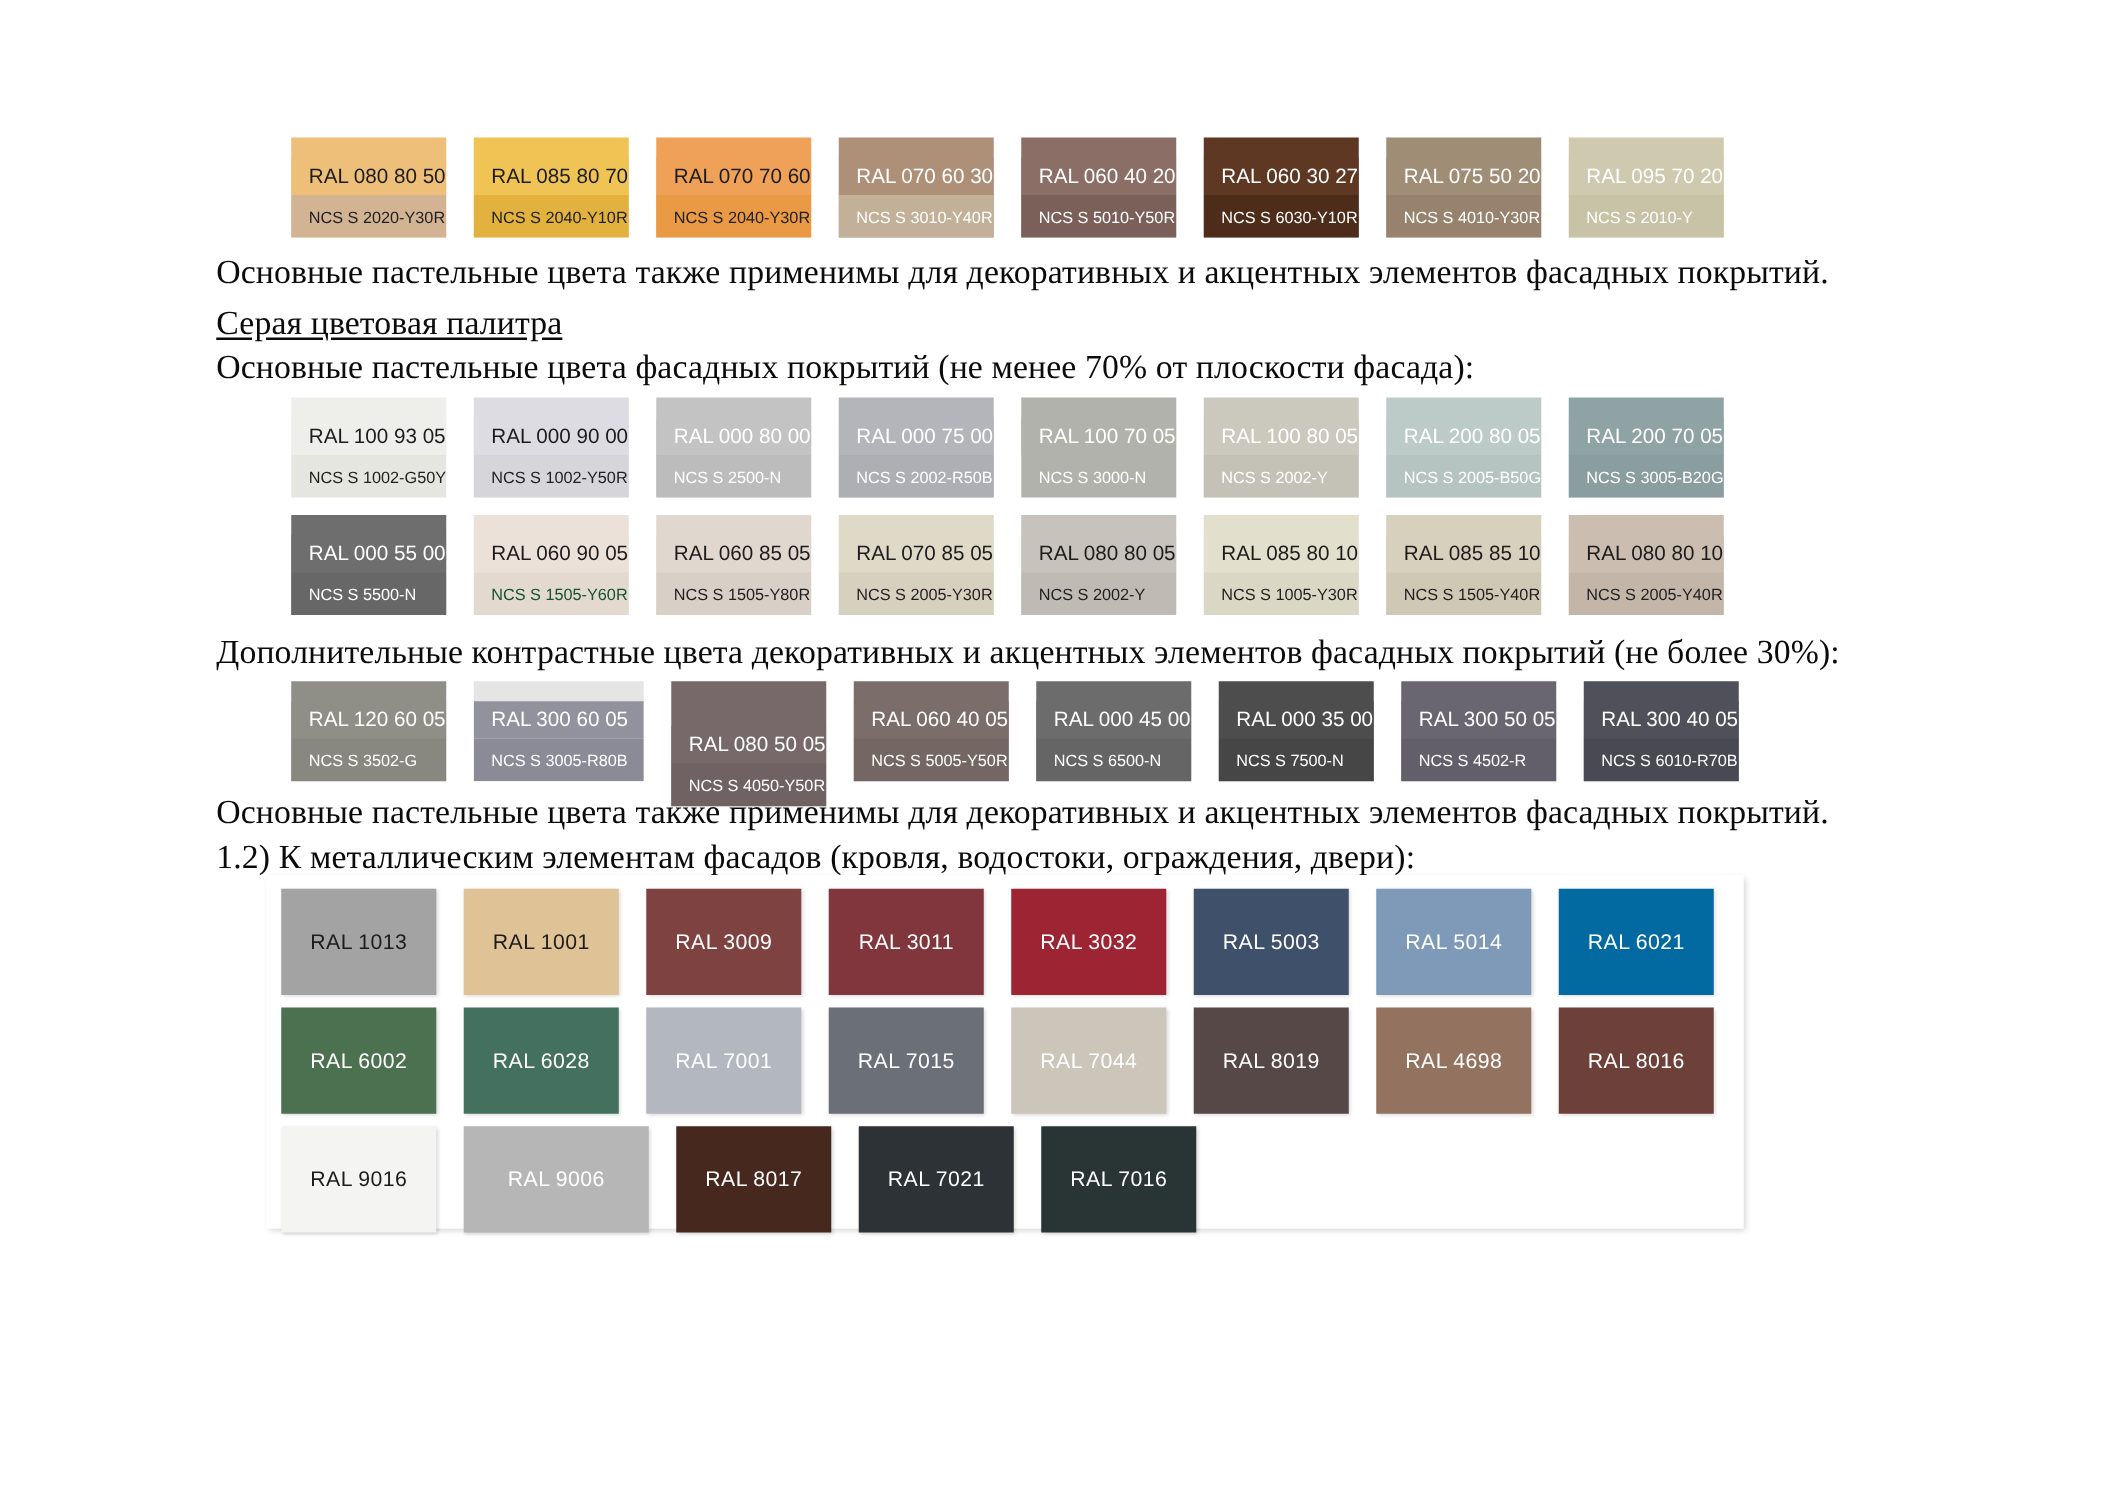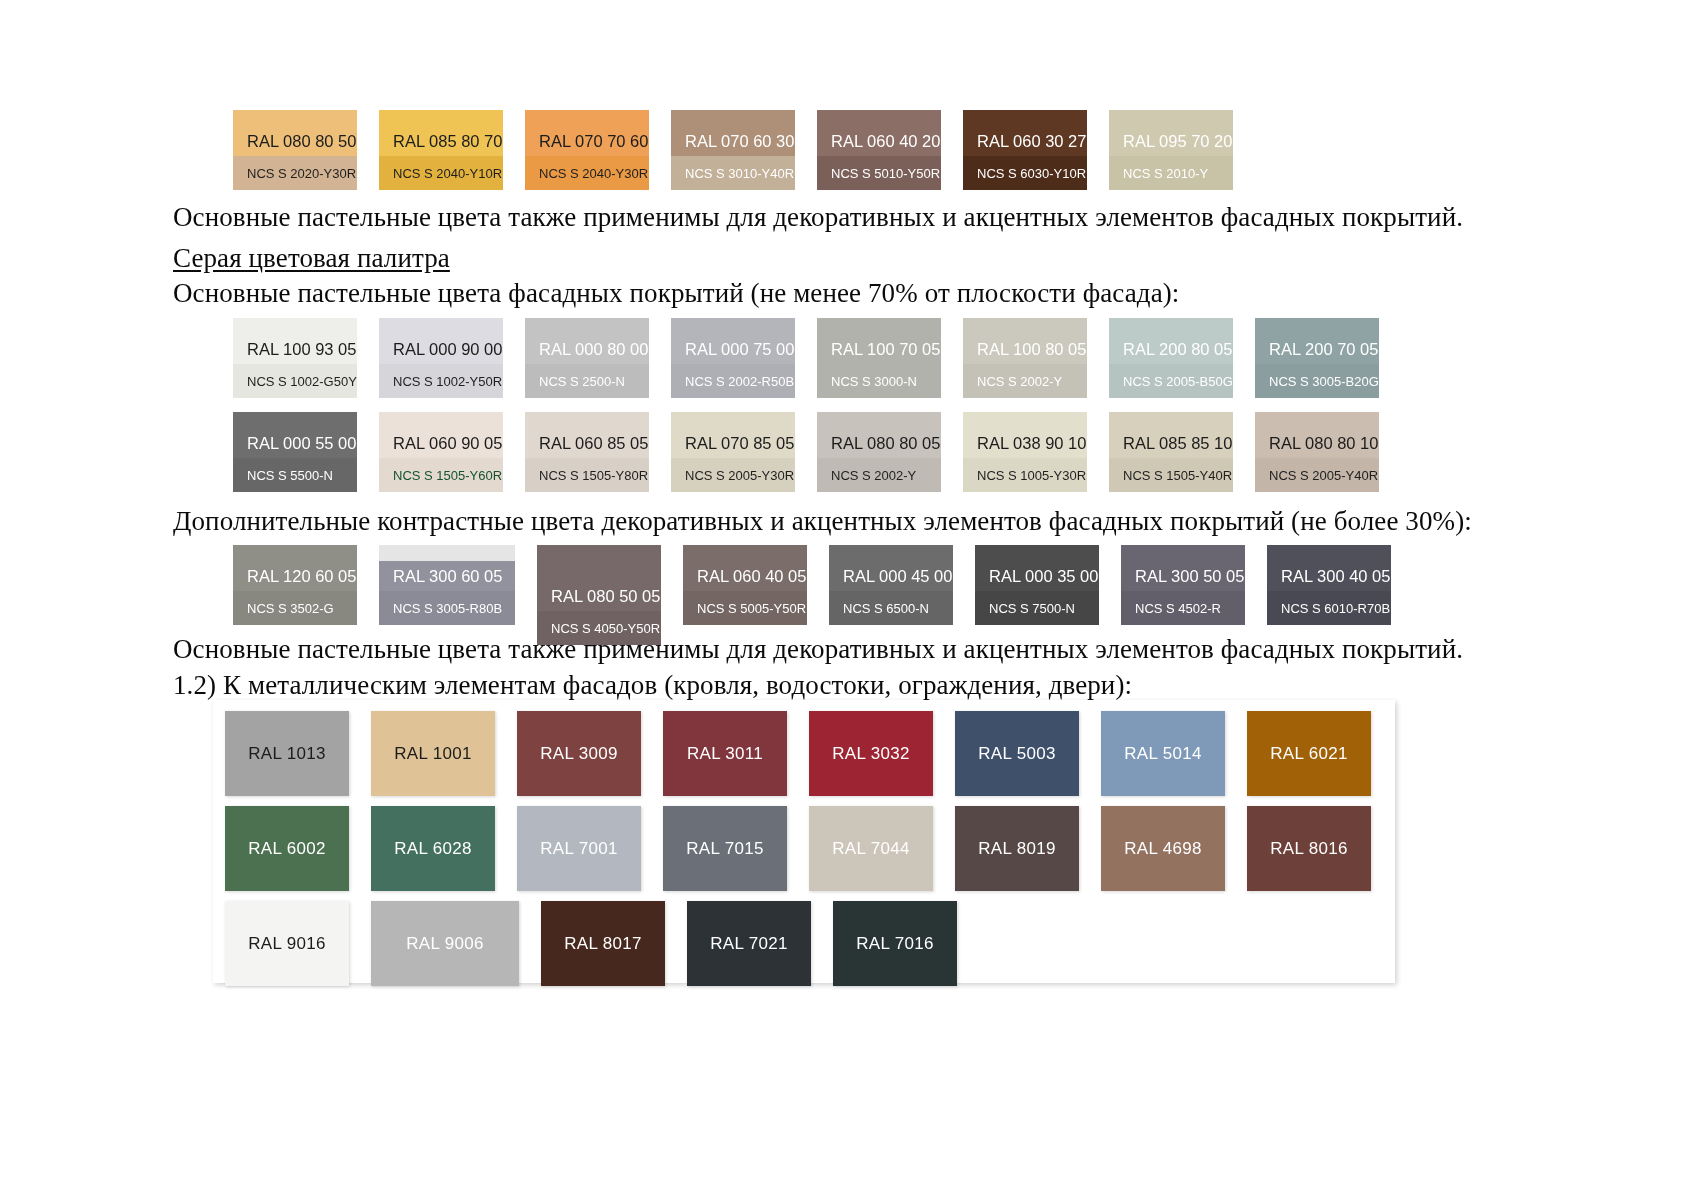--- a/index.html
+++ b/index.html
@@ -140,20 +140,28 @@
         </div>
       </div>
       <div class="swatch" style="width: 124px; height: 80px; background: rgb(94, 56, 34); margin-right: 22px;">
         <div class="band" style="background: rgb(94, 56, 34);">
           <span class="ral" style="color: rgb(255, 255, 255);">RAL 060 30 27</span>
         </div>
         <div class="band" style="background: rgb(77, 44, 25); height: 34px;">
           <span class="ncs" style="color: rgb(255, 255, 255);">NCS S 6030-Y10R</span>
         </div>
       </div>
+      <div class="swatch" style="width: 124px; height: 80px; background: rgb(160, 141, 118); margin-right: 22px;">
+        <div class="band" style="background: rgb(160, 141, 118);">
+          <span class="ral" style="color: rgb(255, 255, 255);">RAL 075 50 20</span>
+        </div>
+        <div class="band" style="background: rgb(151, 131, 109); height: 34px;">
+          <span class="ncs" style="color: rgb(255, 255, 255);">NCS S 4010-Y30R</span>
+        </div>
+      </div>
       <div class="swatch" style="width: 124px; height: 80px; background: rgb(207, 201, 176); margin-right: 0px;">
         <div class="band" style="background: rgb(207, 201, 176);">
           <span class="ral" style="color: rgb(255, 255, 255);">RAL 095 70 20</span>
         </div>
         <div class="band" style="background: rgb(200, 194, 167); height: 34px;">
           <span class="ncs" style="color: rgb(255, 255, 255);">NCS S 2010-Y</span>
         </div>
       </div>
     </div>
 
@@ -266,21 +274,21 @@
       <div class="swatch" style="width: 124px; height: 80px; background: rgb(199, 194, 188); margin-right: 22px;">
         <div class="band" style="background: rgb(199, 194, 188);">
           <span class="ral" style="color: rgb(28, 28, 28);">RAL 080 80 05</span>
         </div>
         <div class="band" style="background: rgb(191, 186, 180); height: 34px;">
           <span class="ncs" style="color: rgb(31, 31, 31);">NCS S 2002-Y</span>
         </div>
       </div>
       <div class="swatch" style="width: 124px; height: 80px; background: rgb(227, 223, 205); margin-right: 22px;">
         <div class="band" style="background: rgb(227, 223, 205);">
-          <span class="ral" style="color: rgb(28, 28, 28);">RAL 038 90 10</span>
+          <span class="ral" style="color: rgb(28, 28, 28);">RAL 085 80 10</span>
         </div>
         <div class="band" style="background: rgb(219, 215, 197); height: 34px;">
           <span class="ncs" style="color: rgb(31, 31, 31);">NCS S 1005-Y30R</span>
         </div>
       </div>
       <div class="swatch" style="width: 124px; height: 80px; background: rgb(214, 208, 188); margin-right: 22px;">
         <div class="band" style="background: rgb(214, 208, 188);">
           <span class="ral" style="color: rgb(28, 28, 28);">RAL 085 85 10</span>
         </div>
         <div class="band" style="background: rgb(206, 200, 180); height: 34px;">
@@ -386,21 +394,21 @@
         </div>
         <div class="mswatch" style="width: 124px; height: 85px; background: rgb(157, 36, 51); margin-right: 22px; box-shadow: rgba(0, 0, 0, 0.16) 1px 1px 3px;">
           <span class="ral" style="color: rgb(255, 255, 255);">RAL 3032</span>
         </div>
         <div class="mswatch" style="width: 124px; height: 85px; background: rgb(63, 80, 107); margin-right: 22px; box-shadow: rgba(0, 0, 0, 0.16) 1px 1px 3px;">
           <span class="ral" style="color: rgb(255, 255, 255);">RAL 5003</span>
         </div>
         <div class="mswatch" style="width: 124px; height: 85px; background: rgb(126, 154, 184); margin-right: 22px; box-shadow: rgba(0, 0, 0, 0.16) 1px 1px 3px;">
           <span class="ral" style="color: rgb(255, 255, 255);">RAL 5014</span>
         </div>
-        <div class="mswatch" style="width: 124px; height: 85px; background: #a16207; margin-right: 0px; box-shadow: rgba(0, 0, 0, 0.16) 1px 1px 3px;">
+        <div class="mswatch" style="width: 124px; height: 85px; background: #0369a1; margin-right: 0px; box-shadow: rgba(0, 0, 0, 0.16) 1px 1px 3px;">
           <span class="ral" style="color: rgb(255, 255, 255);">RAL 6021</span>
         </div>
       </div>
     <div class="swatch-row" id="metal-row-2" style="left:12px; top:106px;">
         <div class="mswatch" style="width: 124px; height: 85px; background: rgb(75, 113, 80); margin-right: 22px; box-shadow: rgba(0, 0, 0, 0.16) 1px 1px 3px;">
           <span class="ral" style="color: rgb(255, 255, 255);">RAL 6002</span>
         </div>
         <div class="mswatch" style="width: 124px; height: 85px; background: rgb(67, 112, 95); margin-right: 22px; box-shadow: rgba(0, 0, 0, 0.16) 1px 1px 3px;">
           <span class="ral" style="color: rgb(255, 255, 255);">RAL 6028</span>
         </div>

